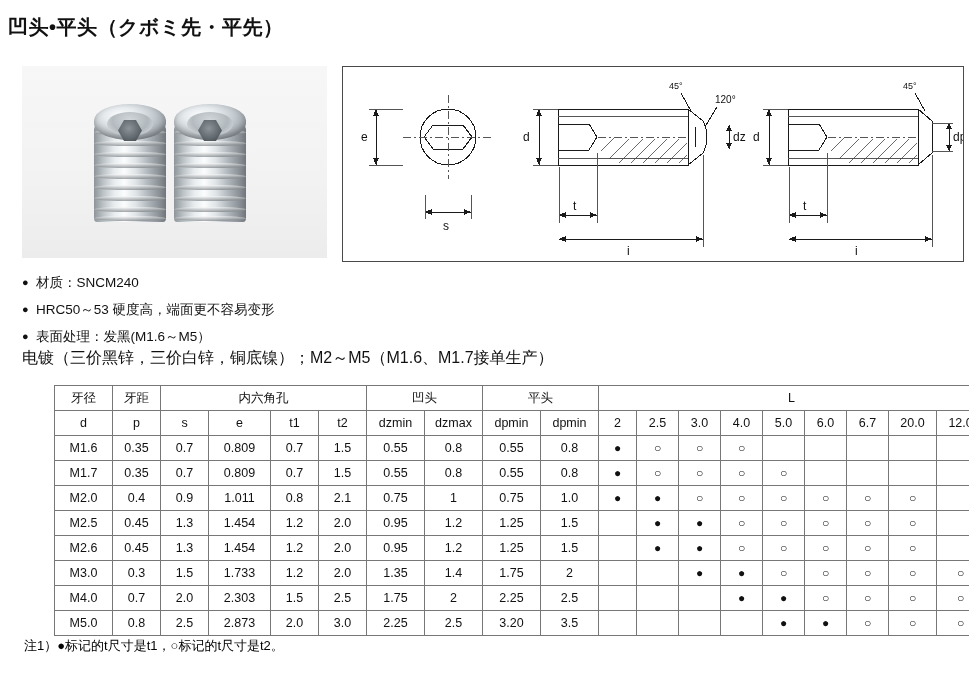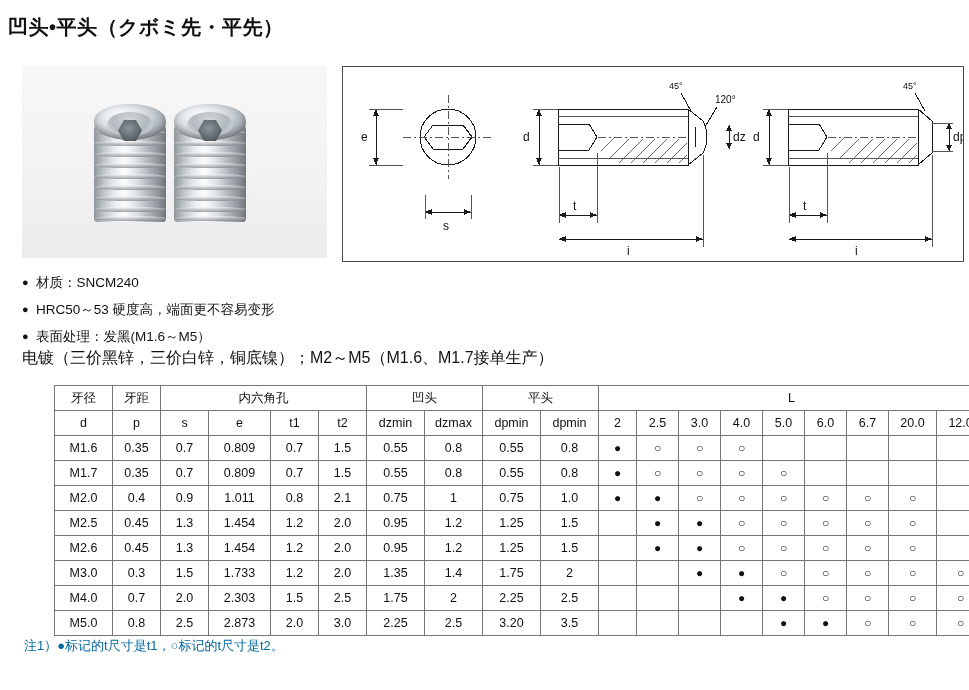--- a/index.html
+++ b/index.html
@@ -153,21 +153,21 @@
   }
   table.spec thead th { background: #fff; }
   .mark-filled { font-size: 12px; line-height: 1; }
   .mark-open { font-size: 12px; line-height: 1; }
 
   .footnote {
     position: absolute;
     left: 24px;
     top: 637px;
     font-size: 13px;
-    color: #0369a1;
+    color: #000000;
   }
 </style>
 </head>
 <body>
 
 <div class="page-title">凹头•平头（クボミ先・平先）</div>
 
 <div class="photo-panel">
   <div class="screw left">
     <div class="screw-body">

